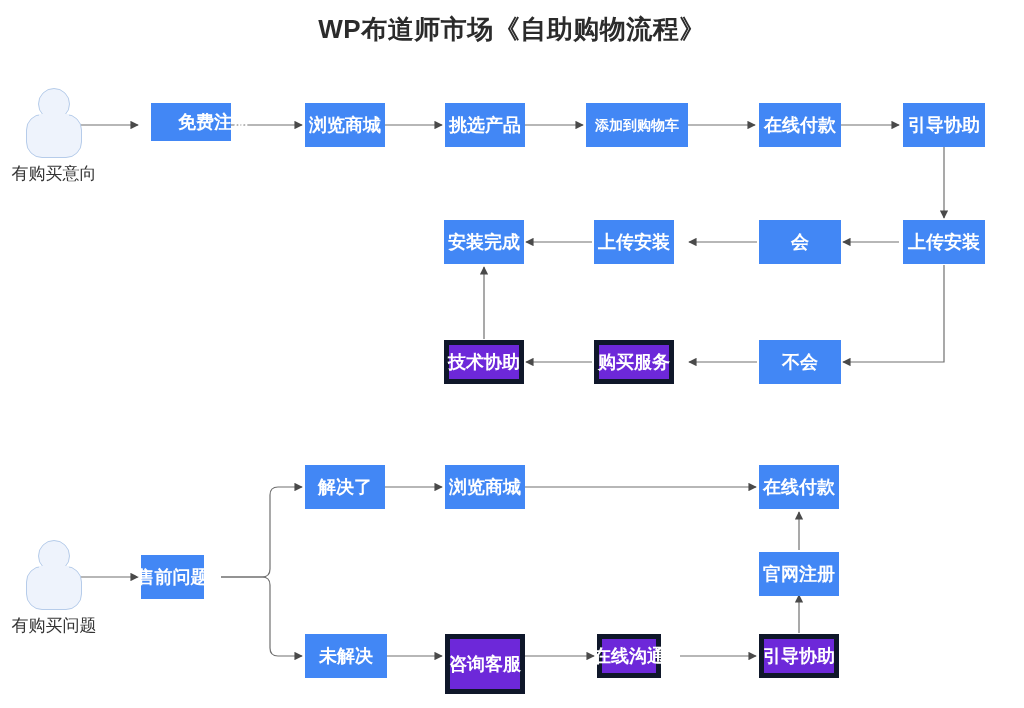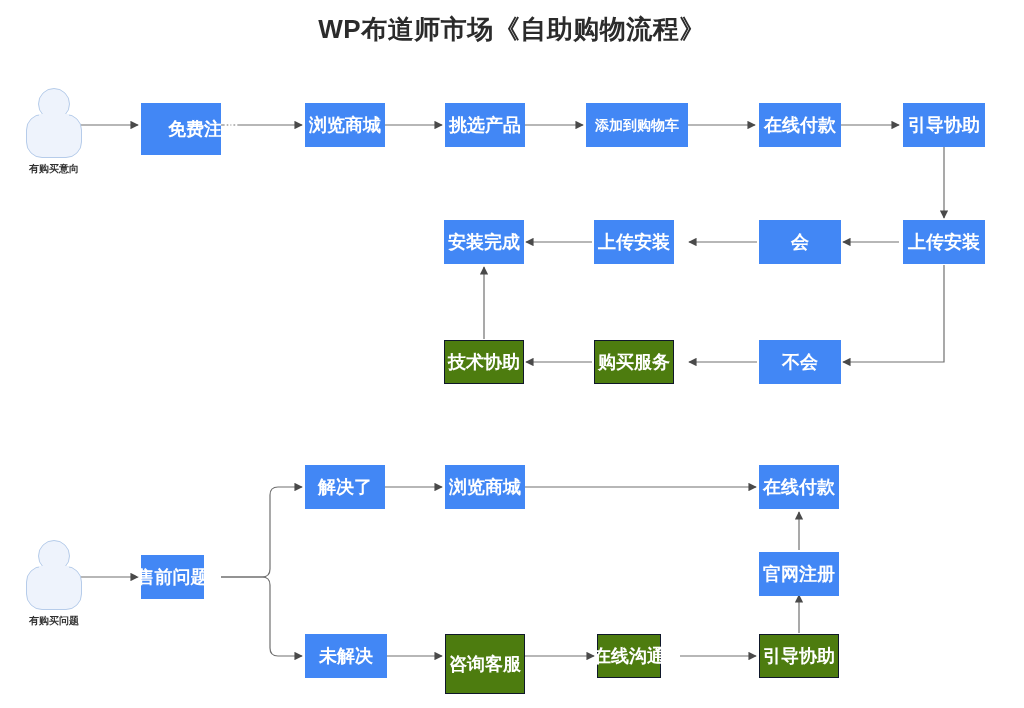--- a/index.html
+++ b/index.html
@@ -18,42 +18,42 @@
     white-space:nowrap;
   }
 
   .node{
     position:absolute;box-sizing:border-box;
     display:flex;align-items:center;justify-content:center;
     color:#ffffff;font-weight:bold;line-height:1;
     text-align:center;white-space:nowrap;
   }
   .node.blue{background:#4287f5;border:1px solid #4287f5;}
-  .node.green{background:#4d7c0f;border:1px solid #0f172a;}
+  .node.green{background:#6d28d9;border:5px solid #0f172a;}
   .node .lbl{display:block;}
 
   .fs-lg{font-size:18px;}
   .fs-sm{font-size:14px;}
 
   .actor{position:absolute;}
   .actor .head{
     position:absolute;left:14px;top:0;width:32px;height:32px;border-radius:50%;
     background:#eef3fc;border:1.3px solid #b6ccea;box-sizing:border-box;
   }
   .actor .body{
     position:absolute;left:2px;top:26px;width:56px;height:44px;
     border-radius:16px;background:#eef3fc;border:1.3px solid #b6ccea;
     box-sizing:border-box;
   }
   .actor .cap{
     position:absolute;left:15px;top:26px;width:30px;height:9px;background:#eef3fc;
   }
   .actor .caption{
     position:absolute;left:-16px;top:74px;width:92px;text-align:center;
-    font-size:10px;font-weight:bold;color:#333;white-space:nowrap;
+    font-size:17px;font-weight:normal;color:#333;white-space:nowrap;
   }
 </style>
 </head>
 <body>
 
 <div id="canvas">
 
   <div class="chart-title">WP布道师市场《自助购物流程》</div>
 
   <svg id="svg-layer" viewBox="0 0 1024 708">
@@ -104,21 +104,21 @@
     <div class="caption">有购买意向</div>
   </div>
 
   <div class="actor" style="left:24px;top:540px;width:60px;height:96px;">
     <div class="head"></div>
     <div class="body"></div>
     <div class="cap"></div>
     <div class="caption">有购买问题</div>
   </div>
 
-  <div class="node blue fs-lg" style="left:141px;top:103px;width:80px;height:52px;padding-left:46px;">
+  <div class="node blue fs-lg" style="left:151px;top:103px;width:80px;height:38px;padding-left:46px;">
     <span class="lbl">免费注册</span>
   </div>
   <div class="node blue fs-lg" style="left:305px;top:103px;width:80px;height:44px;">
     <span class="lbl">浏览商城</span>
   </div>
   <div class="node blue fs-lg" style="left:445px;top:103px;width:80px;height:44px;">
     <span class="lbl">挑选产品</span>
   </div>
   <div class="node blue fs-sm" style="left:586px;top:103px;width:102px;height:44px;">
     <span class="lbl">添加到购物车</span>

